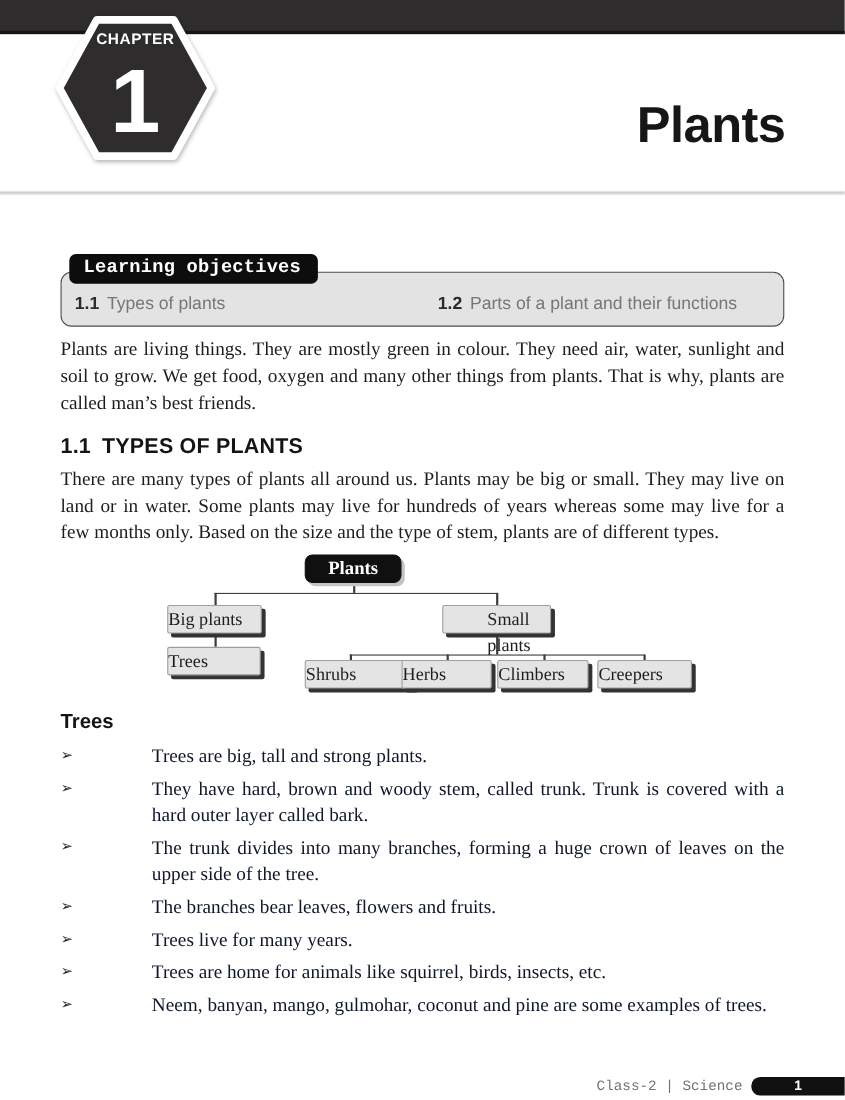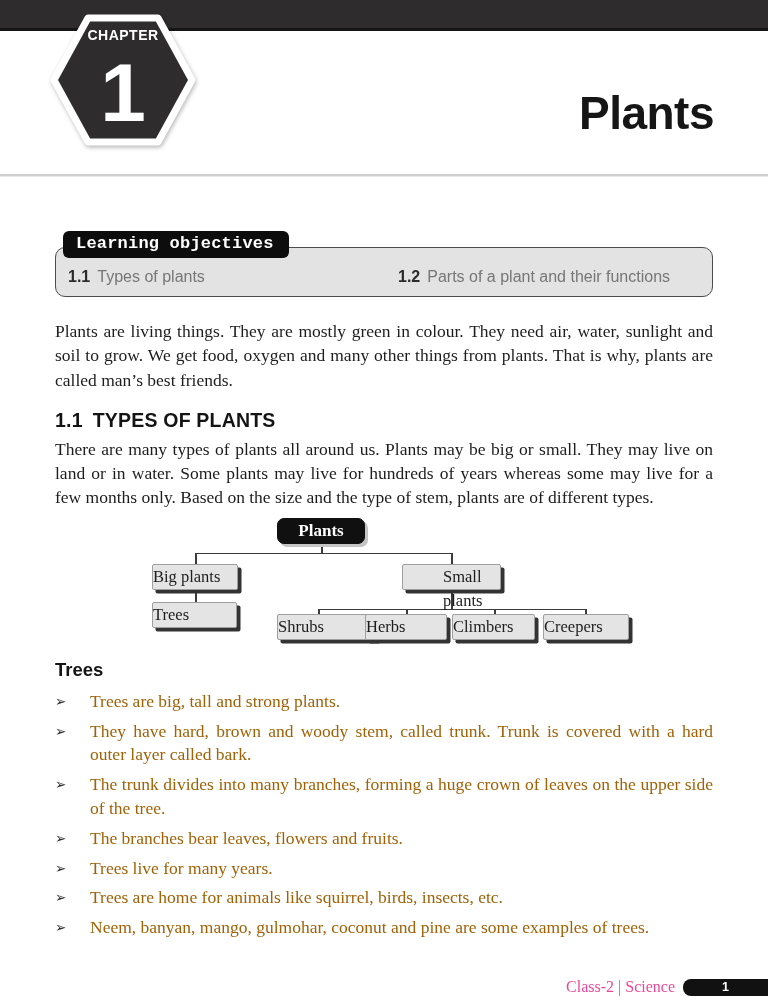--- a/index.html
+++ b/index.html
@@ -29,21 +29,21 @@
   .lo-panel { position:relative; margin-top:70px; background:#e3e3e3; border:1.5px solid #4c4c4c;
     border-radius:10px; padding:20px 14px 10px 12px; }
   .lo-label { position:absolute; top:-17px; left:7px; background:#0d0d0d; color:#ffffff;
     font-family:Liberation Mono, monospace; font-weight:bold; font-size:17px;
     padding:3px 15px 5px 13px; border-radius:6px; letter-spacing:.2px; }
   .lo-grid { display:grid; grid-template-columns:330px 1fr; row-gap:3px; }
   .lo-item { font-family:"Liberation Sans", sans-serif; font-size:16px; color:#767676; }
   .lo-num { font-weight:bold; color:#2b2b2b; margin-right:7px; }
 
   
-  .para { margin-top:22px; font-size:17.5px; line-height:24.3px; color:#1d1d1d; text-align:justify; }
+  .para { margin-top:8px; font-size:17.5px; line-height:24.3px; color:#1d1d1d; text-align:justify; }
   .h-section { margin-top:17px; font-family:"Liberation Sans", sans-serif; font-weight:bold;
     font-size:19.5px; color:#141414; letter-spacing:.2px; }
   .h-section .h-num { margin-right:10px; }
   .para2 { margin-top:5px; }
   .h-sub { margin-top:13px; font-family:"Liberation Sans", sans-serif; font-weight:bold;
     font-size:18.5px; color:#141414; }
 
   
   .diagram { position:relative; margin-top:5px; height:131px; width:658px; }
   .d-box { position:absolute; background:#e4e4e4; border:1px solid #9f9f9f;
@@ -54,26 +54,26 @@
     height:26px; line-height:24px; border-radius:7px; }
   .d-line { position:absolute; background:#3c3c3c; }
   .d-h { height:1.5px; }
   .d-v { width:1.5px; }
 
   
   .bullet-list { list-style:none; margin-top:9px; }
   .bullet-item { display:flex; margin-bottom:6px; }
   .bullet-arrow { flex:none; width:22px; margin-right:13px; font-family:"DejaVu Sans", sans-serif;
     font-size:13.5px; color:#2a2a2a; padding-top:3px; text-align:left; }
-  .bullet-text { flex:1; font-size:17.5px; line-height:23.8px; color:#a16207; text-align:justify; }
+  .bullet-text { flex:1; font-size:17.5px; line-height:23.8px; color:#0f172a; text-align:justify;margin-left:48px; }
   .bullet-text b { font-weight:normal; }
 
   
   .footer { position:absolute; right:0; bottom:4px; height:18px; display:flex; align-items:center; }
-  .footer-course { font-family:Liberation Serif, serif; font-size:16px; color:#ec4899;
+  .footer-course { font-family:Liberation Mono, monospace; font-size:13px; color:#737373;
     margin-right:8px; }
   .page-badge { width:85px; height:17px; background:#111111; border-radius:8px 0 0 8px;
     color:#ffffff; font-family:"Liberation Sans", sans-serif; font-weight:bold; font-size:12.5px;
     text-align:center; line-height:17px; }
 </style>
 </head>
 <body>
 
 <div class="top-bar"></div>
 

